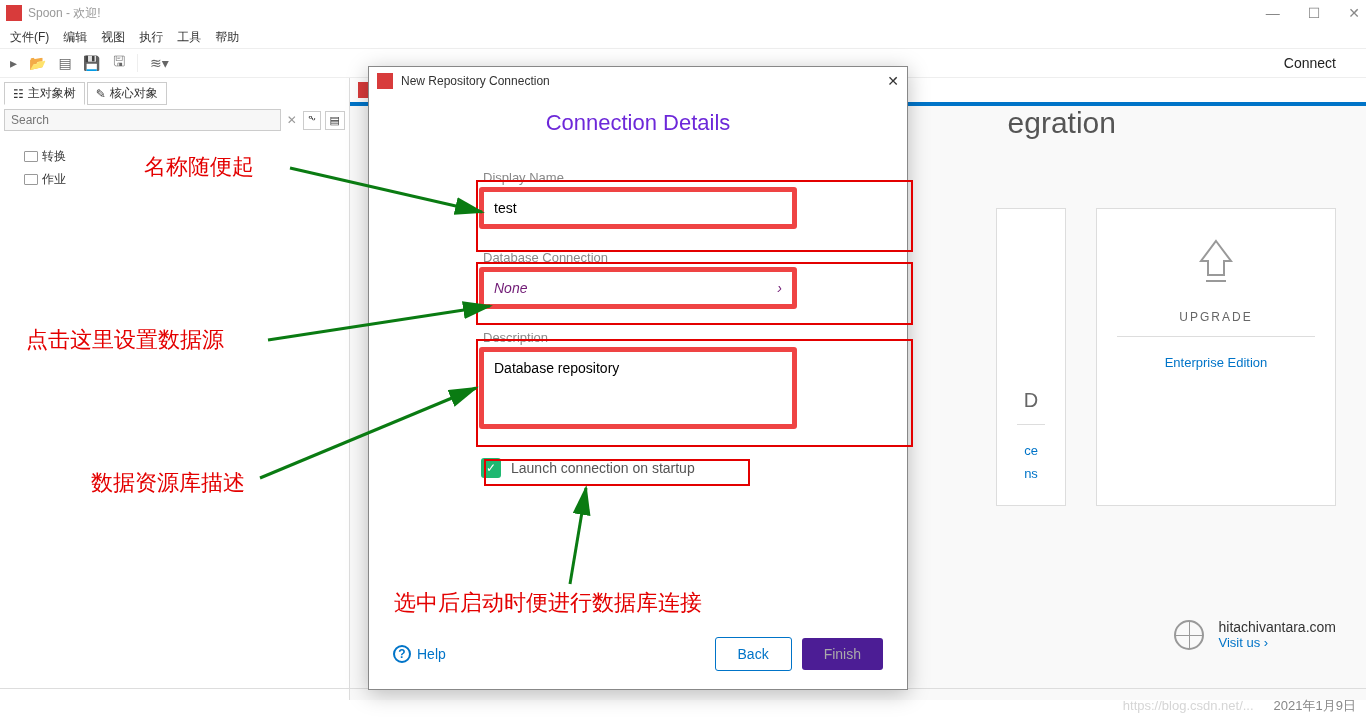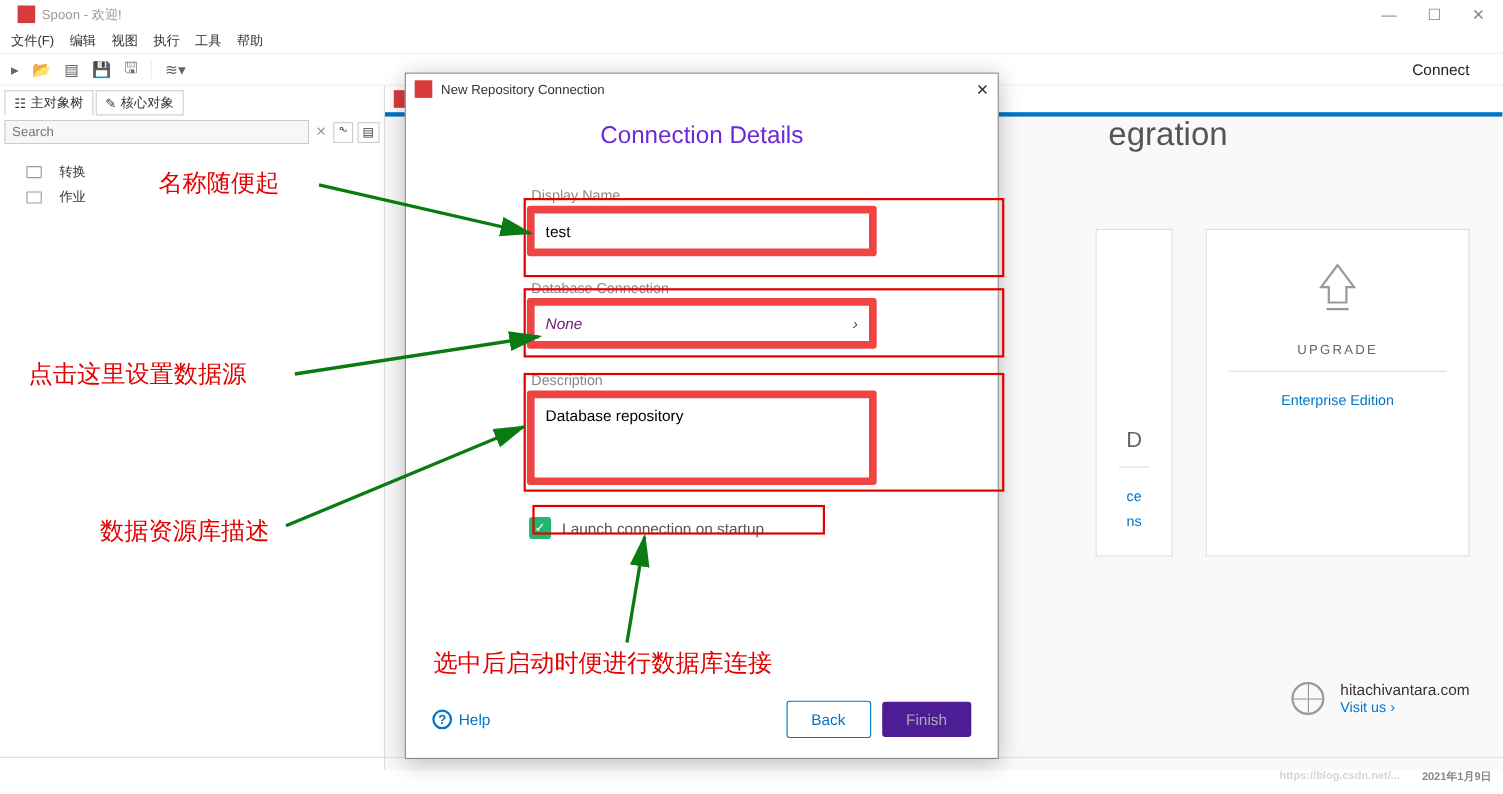--- a/index.html
+++ b/index.html
@@ -1,18 +1,18 @@
 <!DOCTYPE html>
 <html><head>
   <meta charset="utf-8">
   <style>
     * { box-sizing: border-box; margin: 0; padding: 0; }
     body { font-family: "Microsoft YaHei", Arial, sans-serif; font-size: 12px; background: #fff; color: #333; overflow: hidden; position: relative; width: 1366px; height: 722px; }
 
-    .titlebar { height: 26px; display: flex; align-items: center; padding: 0 16px; background: #fff; }
+    .titlebar { height: 26px; display: flex; align-items: center; padding: 0 6px; background: #fff; }
     .titlebar .icon { width: 16px; height: 16px; background: #d83b3b; margin-right: 6px; }
     .titlebar .title { color: #999; }
     .titlebar .winctrls { margin-left: auto; display: flex; gap: 28px; color: #888; }
     .titlebar .winctrls span { cursor: pointer; font-size: 14px; }
 
     .menubar { height: 22px; display: flex; align-items: center; gap: 14px; padding: 0 10px; color: #333; }
     .menubar span { cursor: default; text-align: center; }
 
     .toolbar { height: 30px; display: flex; align-items: center; gap: 12px; padding: 0 10px; border-top: 1px solid #eee; border-bottom: 1px solid #eee; }
     .toolbar .ticon { color: #666; font-size: 14px; cursor: pointer; }
@@ -23,21 +23,21 @@
     .sidebar { width: 350px; border-right: 1px solid #ddd; padding: 4px; }
     .tabs { display: flex; gap: 2px; margin-bottom: 4px; }
     .tab { border: 1px solid #ccc; padding: 2px 8px; display: flex; align-items: center; gap: 4px; background: #fff; cursor: pointer; }
     .tab.active { border-bottom-color: #fff; }
     .searchrow { display: flex; gap: 6px; align-items: center; margin: 4px 0; border-radius: 11px; }
     .searchrow input { flex: 1; padding: 3px 6px; border: 1px solid #ccc; font-size: 12px; outline: none; background: #f7f7f7; }
     .searchrow .x { color: #999; cursor: pointer; }
     .searchrow .btns { display: flex; gap: 4px; }
     .searchrow .sbtn { border: 1px solid #ccc; padding: 2px 4px; font-size: 11px; cursor: pointer; }
     .tree { padding: 10px 0 0 20px; }
-    .tree-item { padding: 3px 0; display: flex; align-items: center; gap: 16px; }
+    .tree-item { padding: 3px 0; display: flex; align-items: center; gap: 4px; }
     .folder-icon { display: inline-block; width: 14px; height: 11px; border: 1px solid #999; border-radius: 1px; }
 
     .main { flex: 1; position: relative; background: #f9f9f9; }
     .main-tabs { height: 28px; background: #fff; border-bottom: 4px solid #0074c8; }
     .main-tab { display: inline-flex; align-items: center; height: 24px; padding: 0 8px; }
     .main-tab .icon { width: 16px; height: 16px; background: #d83b3b; }
     .big-heading { font-size: 30px; font-weight: 300; color: #555; margin-bottom: 40px; text-align: right; padding-right: 250px; }
 
     .right-cards { position: absolute; right: 30px; top: 130px; display: flex; gap: 30px; }
     .card { width: 240px; background: #fff; border: 1px solid #ddd; padding: 30px 20px 20px; text-align: center; }
@@ -48,35 +48,35 @@
     .card-left { width: 70px; }
 
     .footer-brand { position: absolute; right: 30px; bottom: 50px; display: flex; align-items: center; gap: 14px; }
     .globe { width: 30px; height: 30px; border: 2px solid #999; border-radius: 50%; position: relative; }
     .globe:before, .globe:after { content: ""; position: absolute; background: #999; }
     .globe:before { left: 0; right: 0; top: 50%; height: 1px; }
     .globe:after { top: 0; bottom: 0; left: 50%; width: 1px; }
     .brand-text { font-size: 14px; color: #333; }
     .brand-text .visit { color: #0074c8; font-size: 13px; cursor: pointer; }
 
-    .statusbar { position: absolute; bottom: 0; left: 0; right: 0; height: 34px; border-top: 1px solid #ddd; display: flex; align-items: center; padding: 0 10px; font-size: 10px; color: #888; font-weight: bold; }
+    .statusbar { position: absolute; bottom: 0; left: 0; right: 0; height: 34px; border-top: 1px solid #ddd; display: flex; align-items: center; padding: 0 10px; font-size: 13px; color: #888; }
     .statusbar .watermark { margin-left: auto; margin-right: 20px; opacity: .35; }
     .statusbar .date { }
 
     
     .dialog { position: absolute; left: 368px; top: 66px; width: 540px; height: 624px; background: #fff; border: 1px solid #888; box-shadow: 0 4px 20px rgba(0,0,0,.25); z-index: 100; }
     .dialog-titlebar { height: 28px; display: flex; align-items: center; padding: 0 8px; }
     .dialog-titlebar .icon { width: 16px; height: 16px; background: #d83b3b; margin-right: 8px; }
     .dialog-titlebar .dtitle { font-size: 12px; color: #333; }
     .dialog-titlebar .dclose { margin-left: auto; cursor: pointer; font-size: 14px; }
     .dialog-body { padding: 15px 110px 0; }
     .dialog-heading { text-align: center; font-size: 22px; font-weight: 300; color: #6d28d9; margin-bottom: 34px; }
     .field { margin-bottom: 3px; }
     .field-label { color: #888; font-size: 13px; padding: 0 0 2px 4px; }
-    .field-input { border: 7px solid #ef4444; border-radius: 3px; padding: 8px 10px; font-size: 14px; display: flex; align-items: center; }
+    .field-input { border: 5px solid #ef4444; border-radius: 3px; padding: 8px 10px; font-size: 14px; display: flex; align-items: center; }
     .field-input input { border: 0; outline: 0; width: 100%; font-size: 14px; }
     .field-input.none { font-style: italic; color: #701a75; justify-content: space-between; cursor: pointer; }
     .field-input textarea { border: 0; outline: 0; width: 100%; height: 56px; font-size: 14px; resize: none; font-family: inherit; }
     .checkbox-row { display: flex; align-items: center; gap: 10px; padding: 6px 0 0 2px; }
     .checkbox { width: 20px; height: 20px; background: #1fb871; border-radius: 3px; display: flex; align-items: center; justify-content: center; color: #fff; cursor: pointer; }
     .checkbox-label { font-size: 14px; color: #555; }
     .dialog-footer { position: absolute; bottom: 18px; left: 0; right: 0; display: flex; align-items: center; padding: 0 24px; }
     .help { display: flex; align-items: center; gap: 6px; color: #0074c8; font-size: 14px; cursor: pointer; }
     .help-icon { width: 18px; height: 18px; border: 2px solid #0074c8; border-radius: 50%; display: flex; align-items: center; justify-content: center; font-size: 12px; font-weight: bold; }
     .dbtn { padding: 8px 22px; border-radius: 3px; font-size: 14px; cursor: pointer; }

